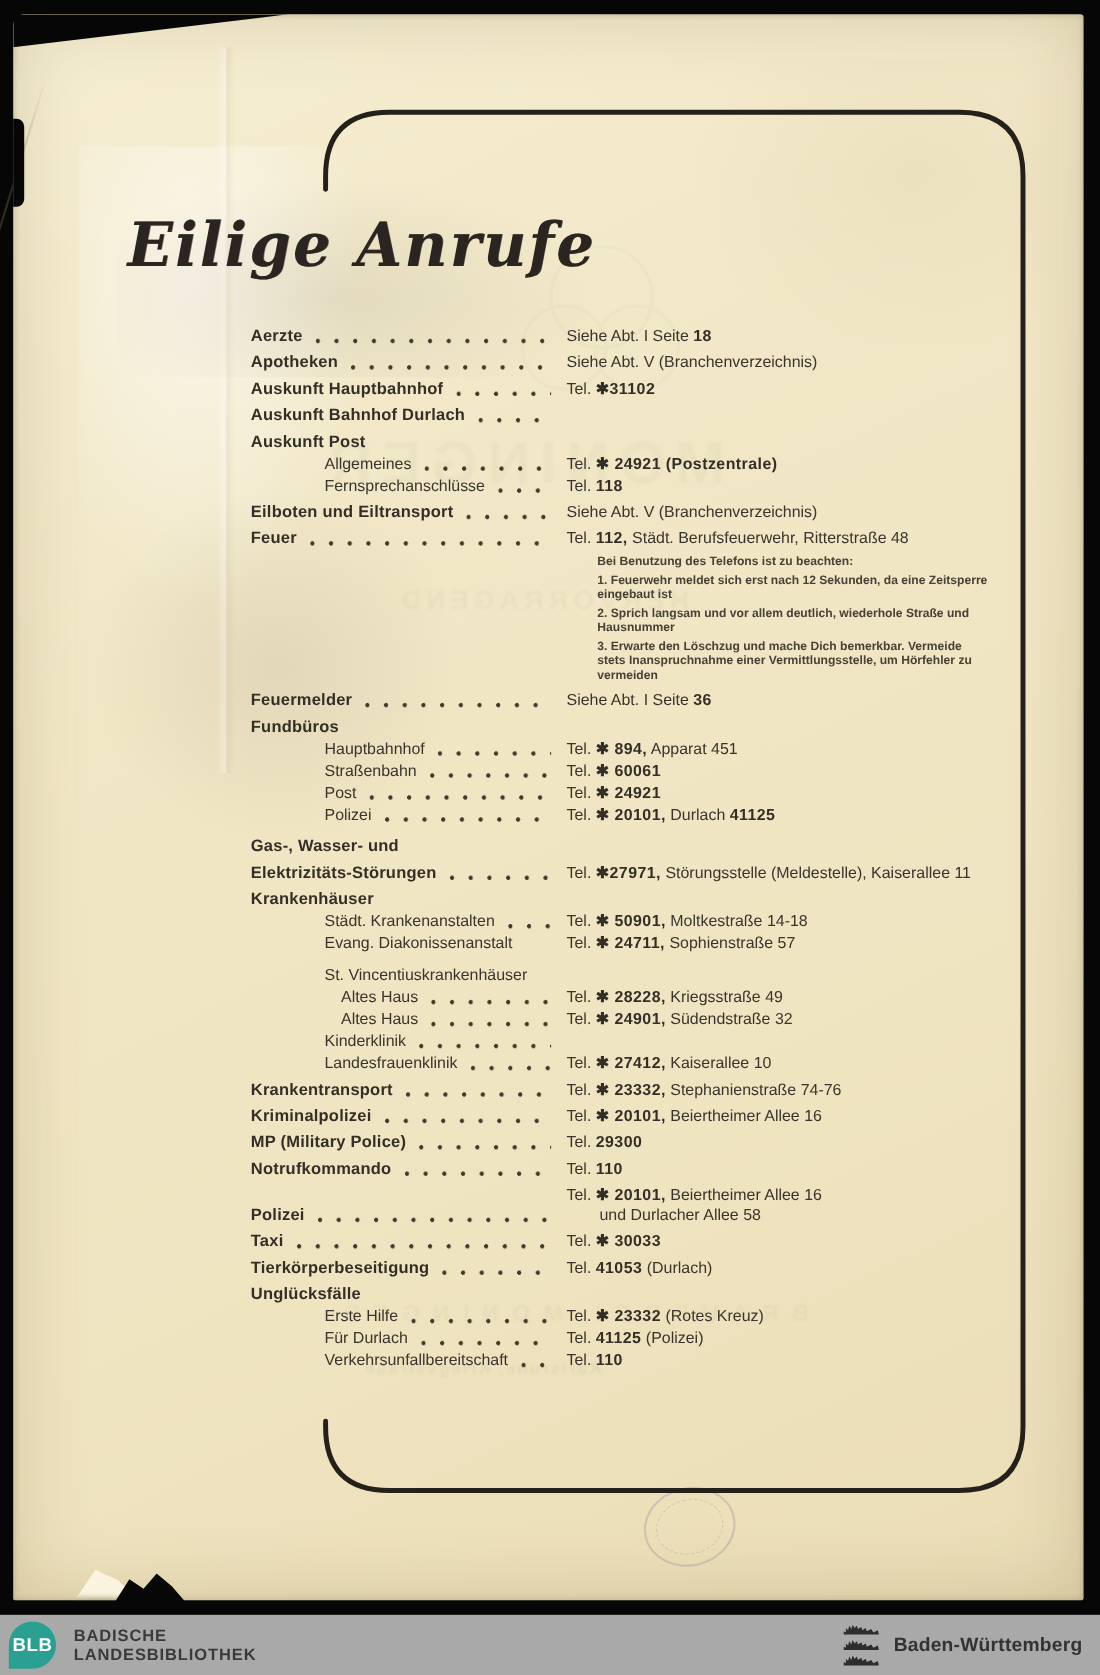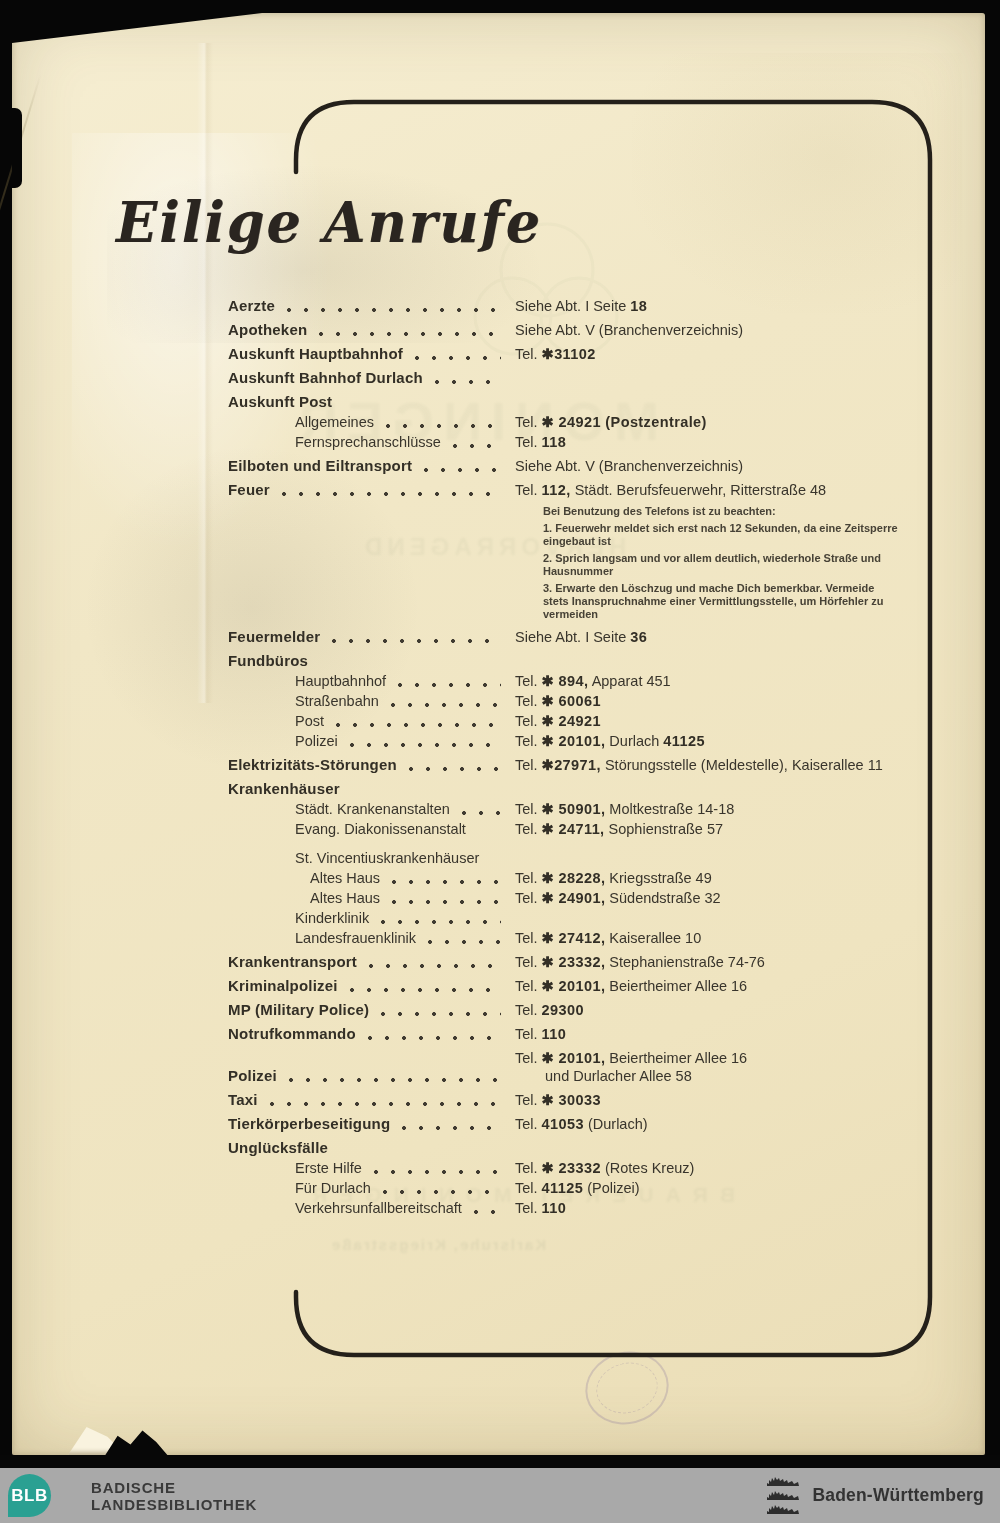--- a/index.html
+++ b/index.html
@@ -253,20 +253,25 @@
     </div>
     <div class="row s">
       <span class="lblwrap s1">
         <span class="lbl">Polizei</span>
         <span class="dots"></span>
       </span>
       <span class="vals">
         <div class="vline"><span>Tel. </span><span class="b">✱ 20101,</span><span> Durlach </span><span class="b">41125</span></div>
       </span>
     </div>
+    <div class="row h gapx">
+      <span class="lblwrap h">
+        <span class="lbl">Gas-, Wasser- und</span>
+      </span>
+    </div>
     <div class="row h">
       <span class="lblwrap h">
         <span class="lbl">Elektrizitäts-Störungen</span>
         <span class="dots"></span>
       </span>
       <span class="vals">
         <div class="vline"><span>Tel. </span><span class="b">✱27971,</span><span> Störungsstelle (Meldestelle), Kaiserallee 11</span></div>
       </span>
     </div>
     <div class="row h">
@@ -422,21 +427,21 @@
         <span class="dots"></span>
       </span>
       <span class="vals">
         <div class="vline"><span>Tel. </span><span class="b">110</span></div>
       </span>
     </div>
   </div>
 
 <div class="strip-bottom"></div>
 
-<div class="footer" style="background: rgb(169, 169, 169); gap: 24px;">
+<div class="footer" style="background: rgb(169, 169, 169);">
   <div class="blb-badge" style="background: rgb(42, 160, 146);">BLB</div>
   <div class="blb-text">
     <div>BADISCHE</div>
     <div>LANDESBIBLIOTHEK</div>
   </div>
   <div class="bw">
     <div class="lions">
       <svg width="36" height="13" viewBox="0 0 36 13">
           <path d="M2 11 L2 8 L4 9 L4 5 L6 7 L7 3 L9 6 L10 2 L12 5 L14 3 L15 6 L18 4 L19 7 L22 5 L23 8 L27 6 L29 9 L33 7 L34 11 Z" fill="#2d2d2d"></path>
         </svg>

